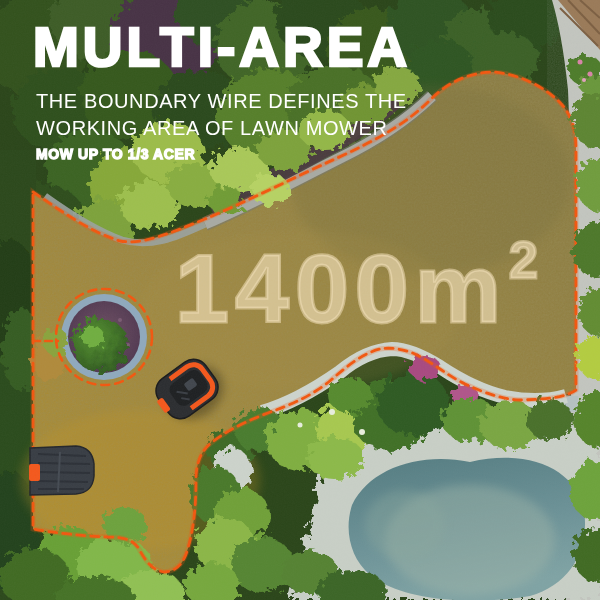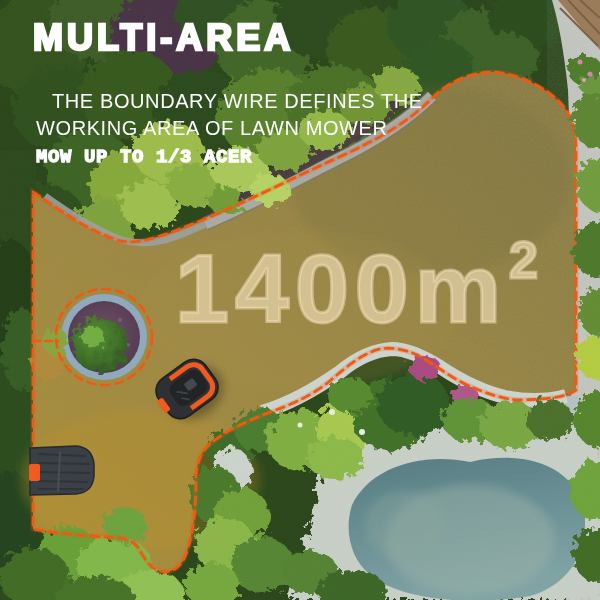--- a/index.html
+++ b/index.html
@@ -4,29 +4,29 @@
 <style>
   html,body{margin:0;padding:0;background:#111;}
   .stage{
     position:relative;width:600px;height:600px;overflow:hidden;
     font-family:"Liberation Sans","DejaVu Sans",sans-serif;
     background:#2a4519;
   }
   .stage svg{position:absolute;left:0;top:0;}
   .overlay{position:absolute;color:#fff;white-space:nowrap;}
   .title{
-    left:33px;top:20px;font-size:36px;line-height:1;font-weight:bold;
+    left:33px;top:20px;font-size:55px;line-height:1;font-weight:bold;
     letter-spacing:4px;-webkit-text-stroke:2.6px #fff;
   }
   .sub{left:36px;font-size:20px;font-weight:400;letter-spacing:0.6px;}
-  .sub1{top:90px;margin-left:16px;}
+  .sub1{top:90px;}
   .sub2{top:117px;}
   .badge{
-    left:36px;top:146px;font-size:19px;font-weight:bold;
-    letter-spacing:0.6px;font-family:Liberation Mono, monospace;-webkit-text-stroke:1.3px #fff;
+    left:36px;top:146px;font-size:14px;font-weight:bold;
+    letter-spacing:0.6px;-webkit-text-stroke:1.3px #fff;
   }
   .area{
     left:136px;top:234px;font-size:97px;line-height:1;font-weight:bold;
     letter-spacing:6px;color:rgba(240,222,184,0.66);margin-left:39px;
     -webkit-text-stroke:3px rgba(240,222,184,0.55);
   }
   .area sup{font-size:52px;vertical-align:44px;letter-spacing:0;margin-left:2px;}
 </style>
 </head>
 <body>

